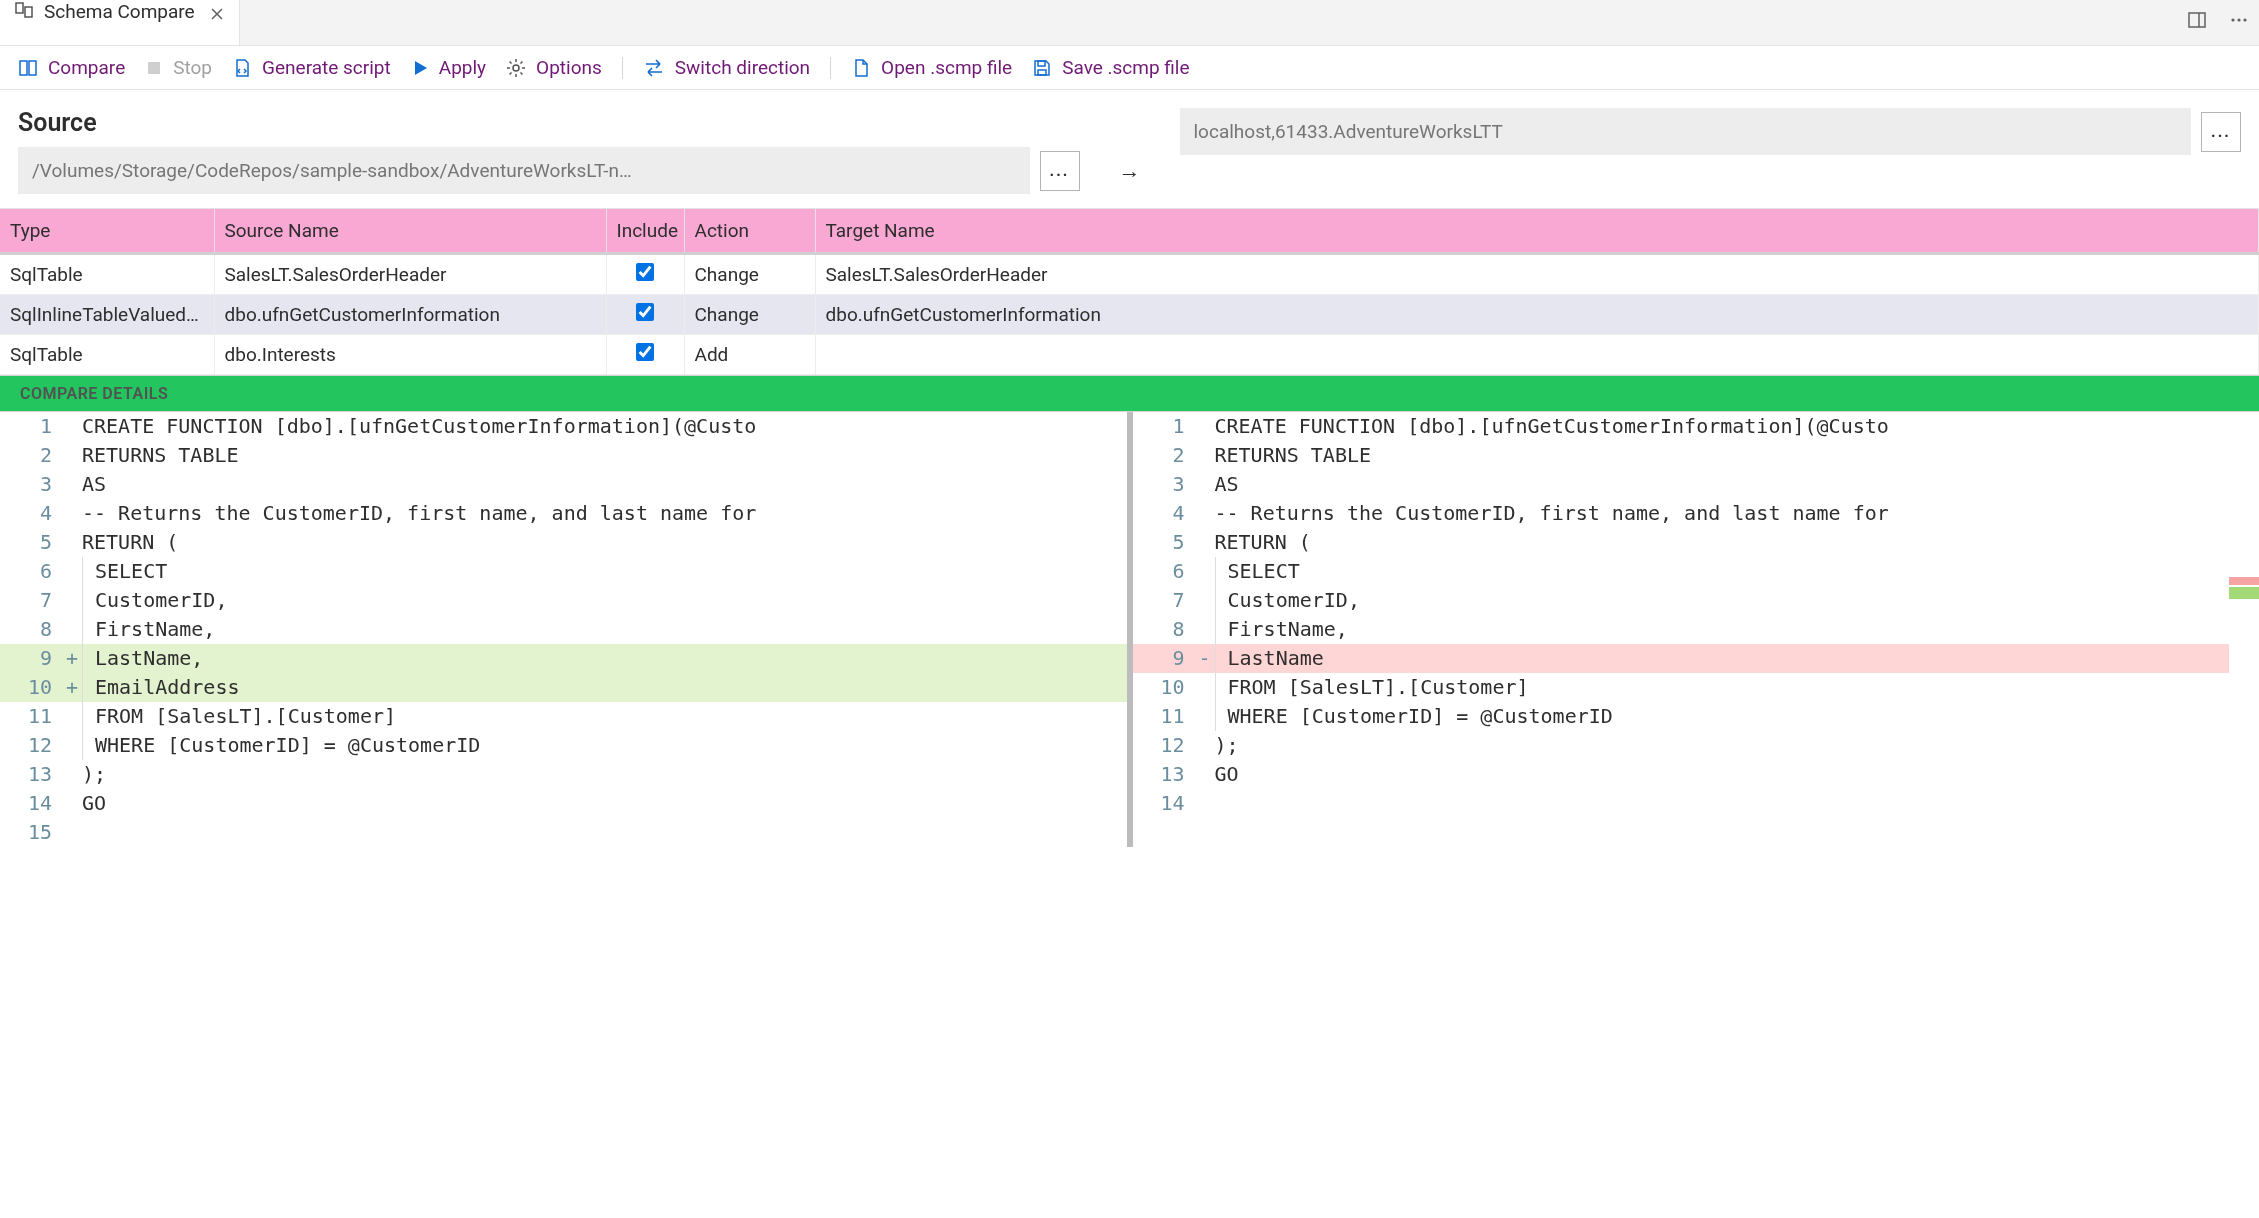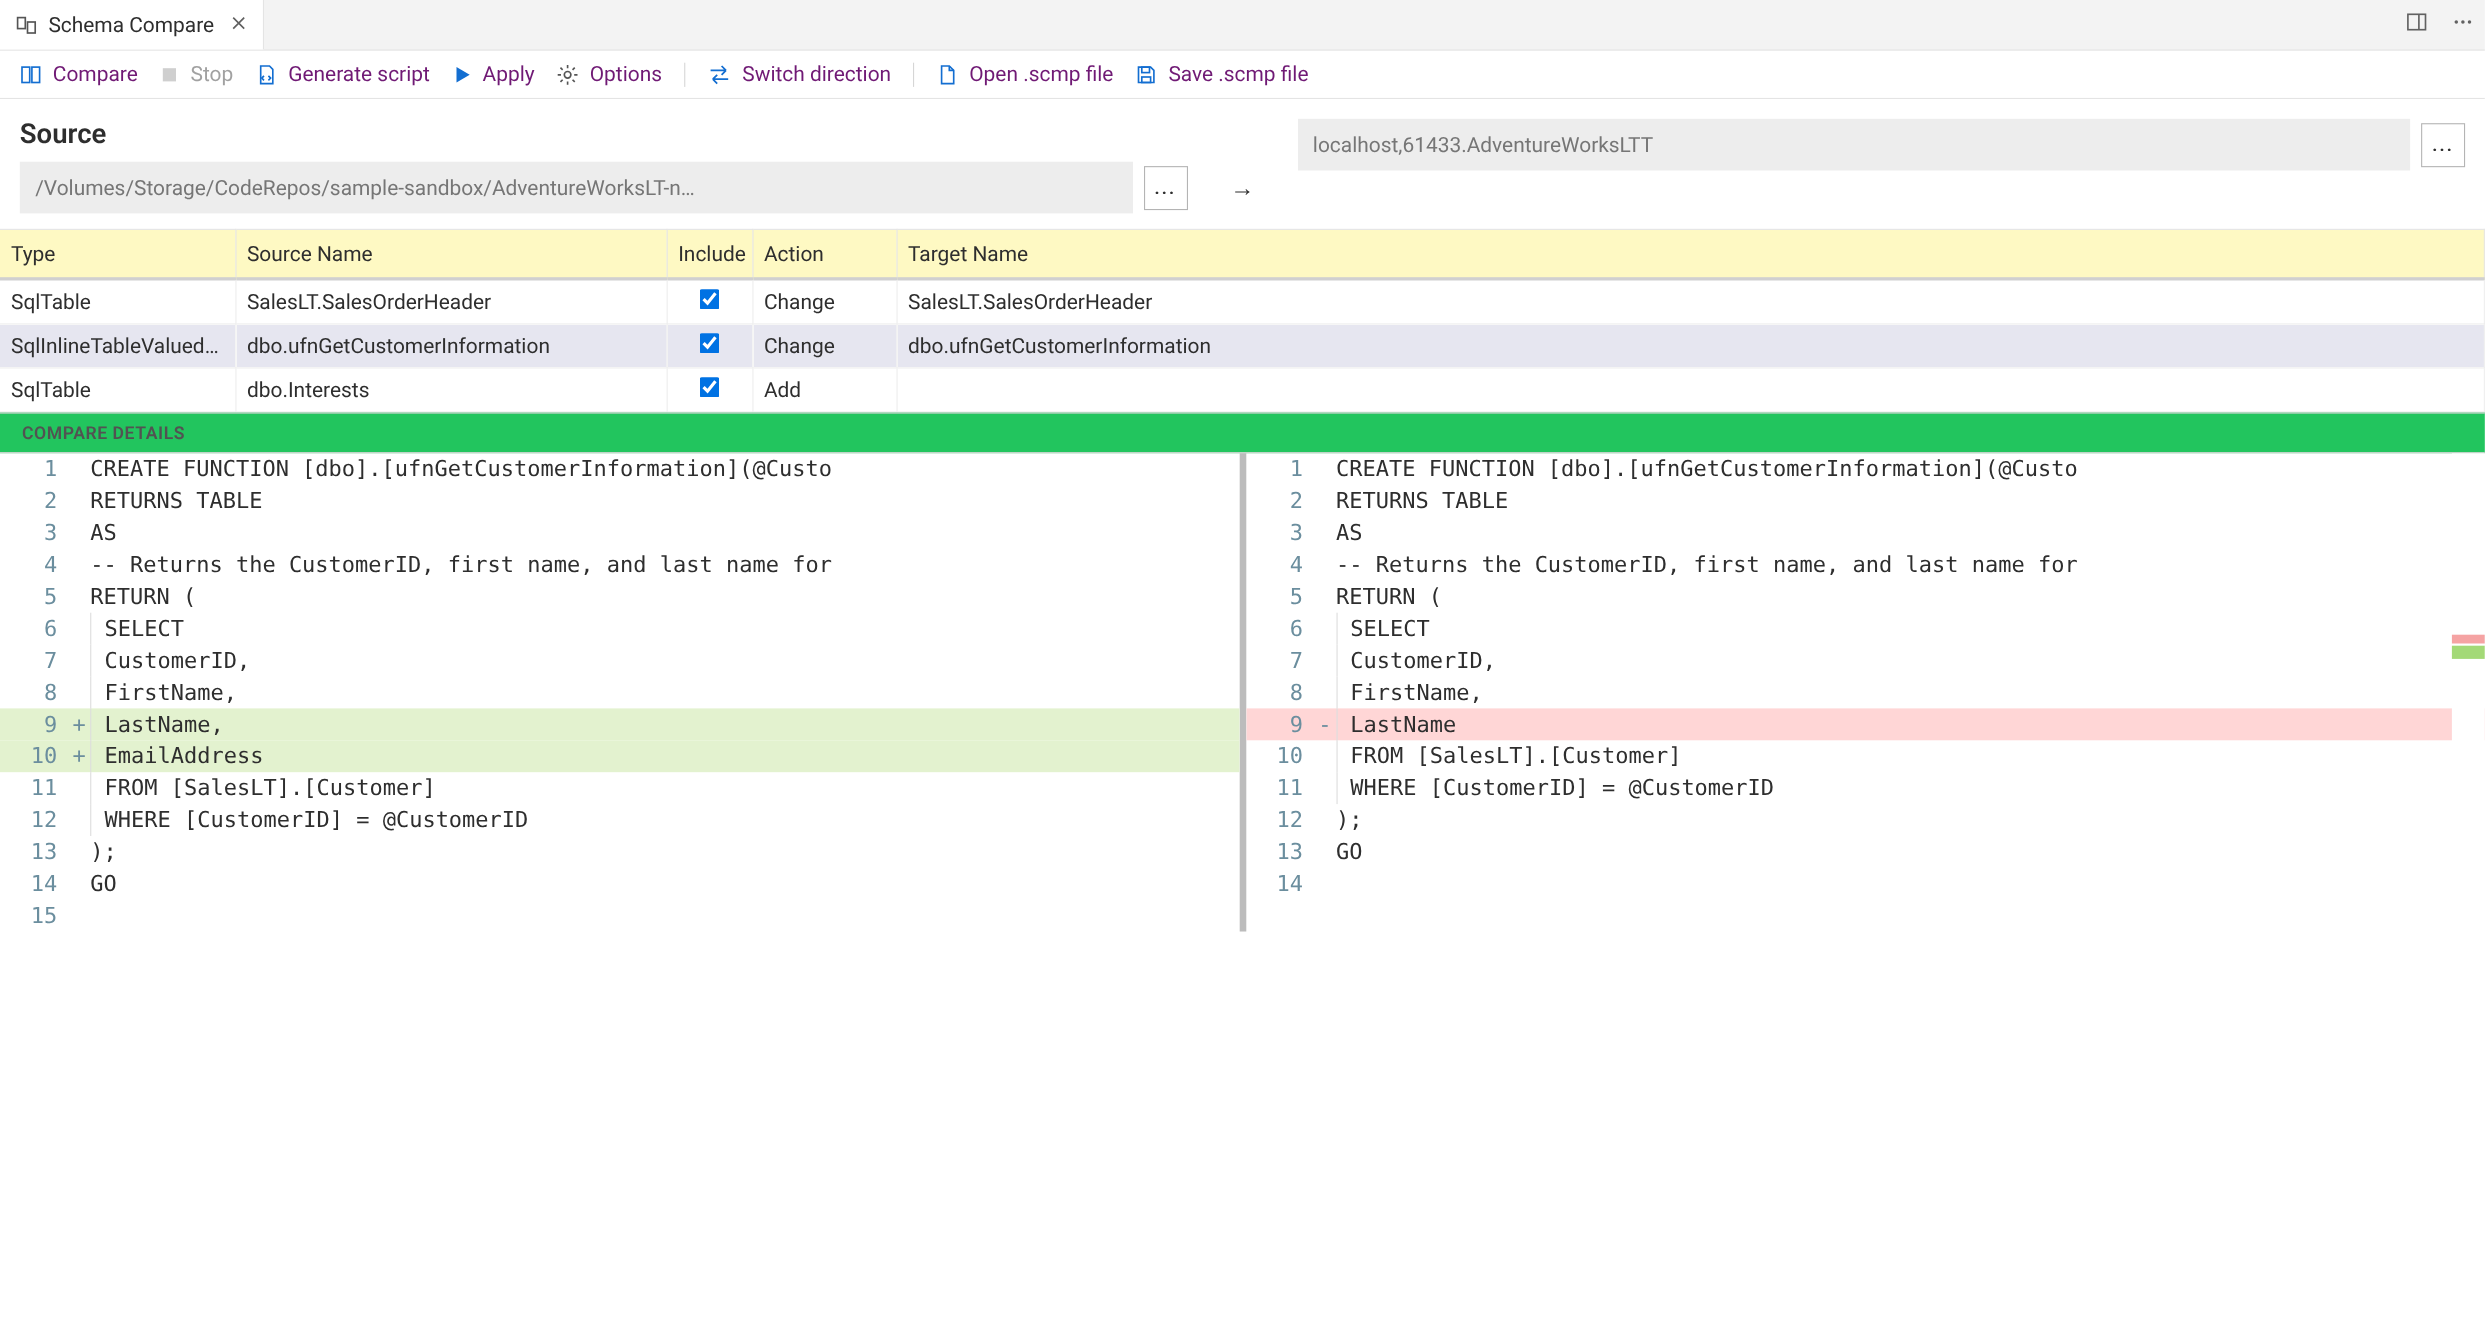--- a/index.html
+++ b/index.html
@@ -14,21 +14,20 @@
     .tabbar {
       height: 46px;
       display: flex;
       align-items: center;
       background: #f3f3f3;
       border-bottom: 1px solid #e4e4e4;
       position: relative;
     }
     .tab {
       display: flex;
-      align-items: center;
       gap: 10px;
       padding: 0 10px 0 14px;
       height: 100%;
       background: #fff;
       border-right: 1px solid #e4e4e4;
     }
     .tab-title { font-size: 19px; }
     .tab-close { color: #616161; cursor: pointer; padding: 4px; }
     .tabbar-right {
       position: absolute;
@@ -98,21 +97,21 @@
       padding-bottom: 10px;
       font-size: 22px;
       font-weight: bold;
     }
     
     .compare-table { width: 100%; border-collapse: collapse; table-layout: fixed; }
     .compare-table th {
       text-align: left;
       font-weight: 400;
       padding: 10px 10px;
-      background: #fef9c3;
+      background: #f9a8d4;
       border-top: 1px solid #e4e4e4;
       border-bottom: 3px solid #d0d0d0;
       border-right: 1px solid #e4e4e4;
     }
     .compare-table td {
       padding: 8px 10px;
       border-bottom: 1px solid #ededed;
       border-right: 1px solid #ededed;
       white-space: nowrap;
       overflow: hidden;

